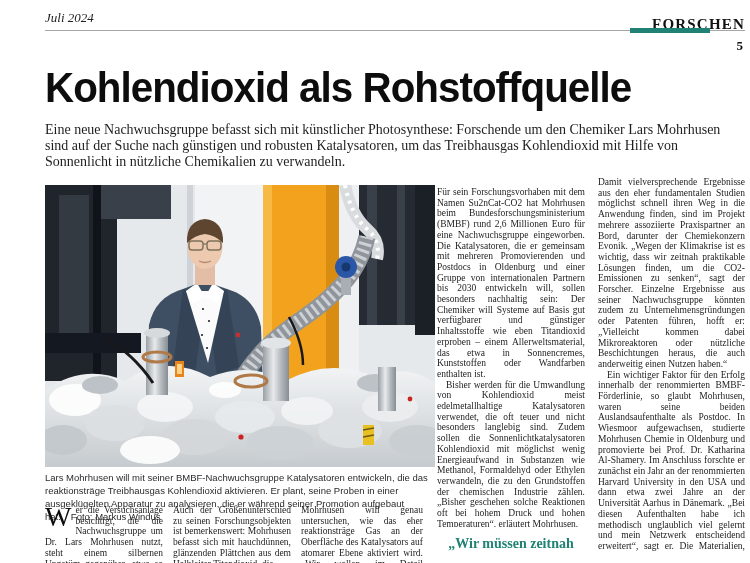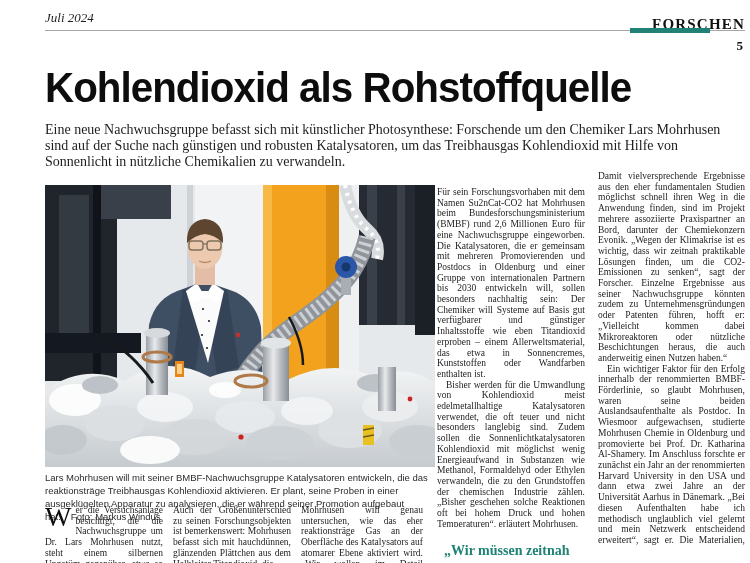--- a/index.html
+++ b/index.html
@@ -28,24 +28,24 @@
   .credit{margin-left:10px;}
   
   .col{position:absolute;font-size:9.5px;line-height:10.7px;text-align:justify;
        hyphens:auto;-webkit-hyphens:auto;overflow:hidden;}
   .col p{margin:0;}
   .col p.indent{text-indent:9px;}
   .col1{left:45px;top:505px;width:118px;height:58px;}
   .col2{left:173px;top:505px;width:118px;height:58px;}
   .col3{left:301px;top:505px;width:122px;height:58px;}
   .col4{left:437px;top:187px;width:148px;height:340px;}
-  .col5{left:598px;top:171px;width:147px;height:376px;}
+  .col5{left:598px;top:177px;width:147px;height:376px;}
   .dropcap{float:left;font-size:28px;line-height:21px;padding:1px 4px 0 0;color:#0d0d0d;}
-  .pull-quote{position:absolute;left:437px;top:536px;width:148px;margin:7px;
-              font-size:14px;font-weight:bold;text-align:left;color:#1f8274;}
+  .pull-quote{position:absolute;left:437px;top:536px;width:148px;margin:0;
+              font-size:14px;font-weight:bold;text-align:center;color:#1f8274;}
 </style>
 </head>
 <body>
 
 <div class="page">
 
   <div class="issue-date">Juli 2024</div>
   <div class="section-label">FORSCHEN</div>
   <div class="header-rule"></div>
   <div class="section-bar"></div>

